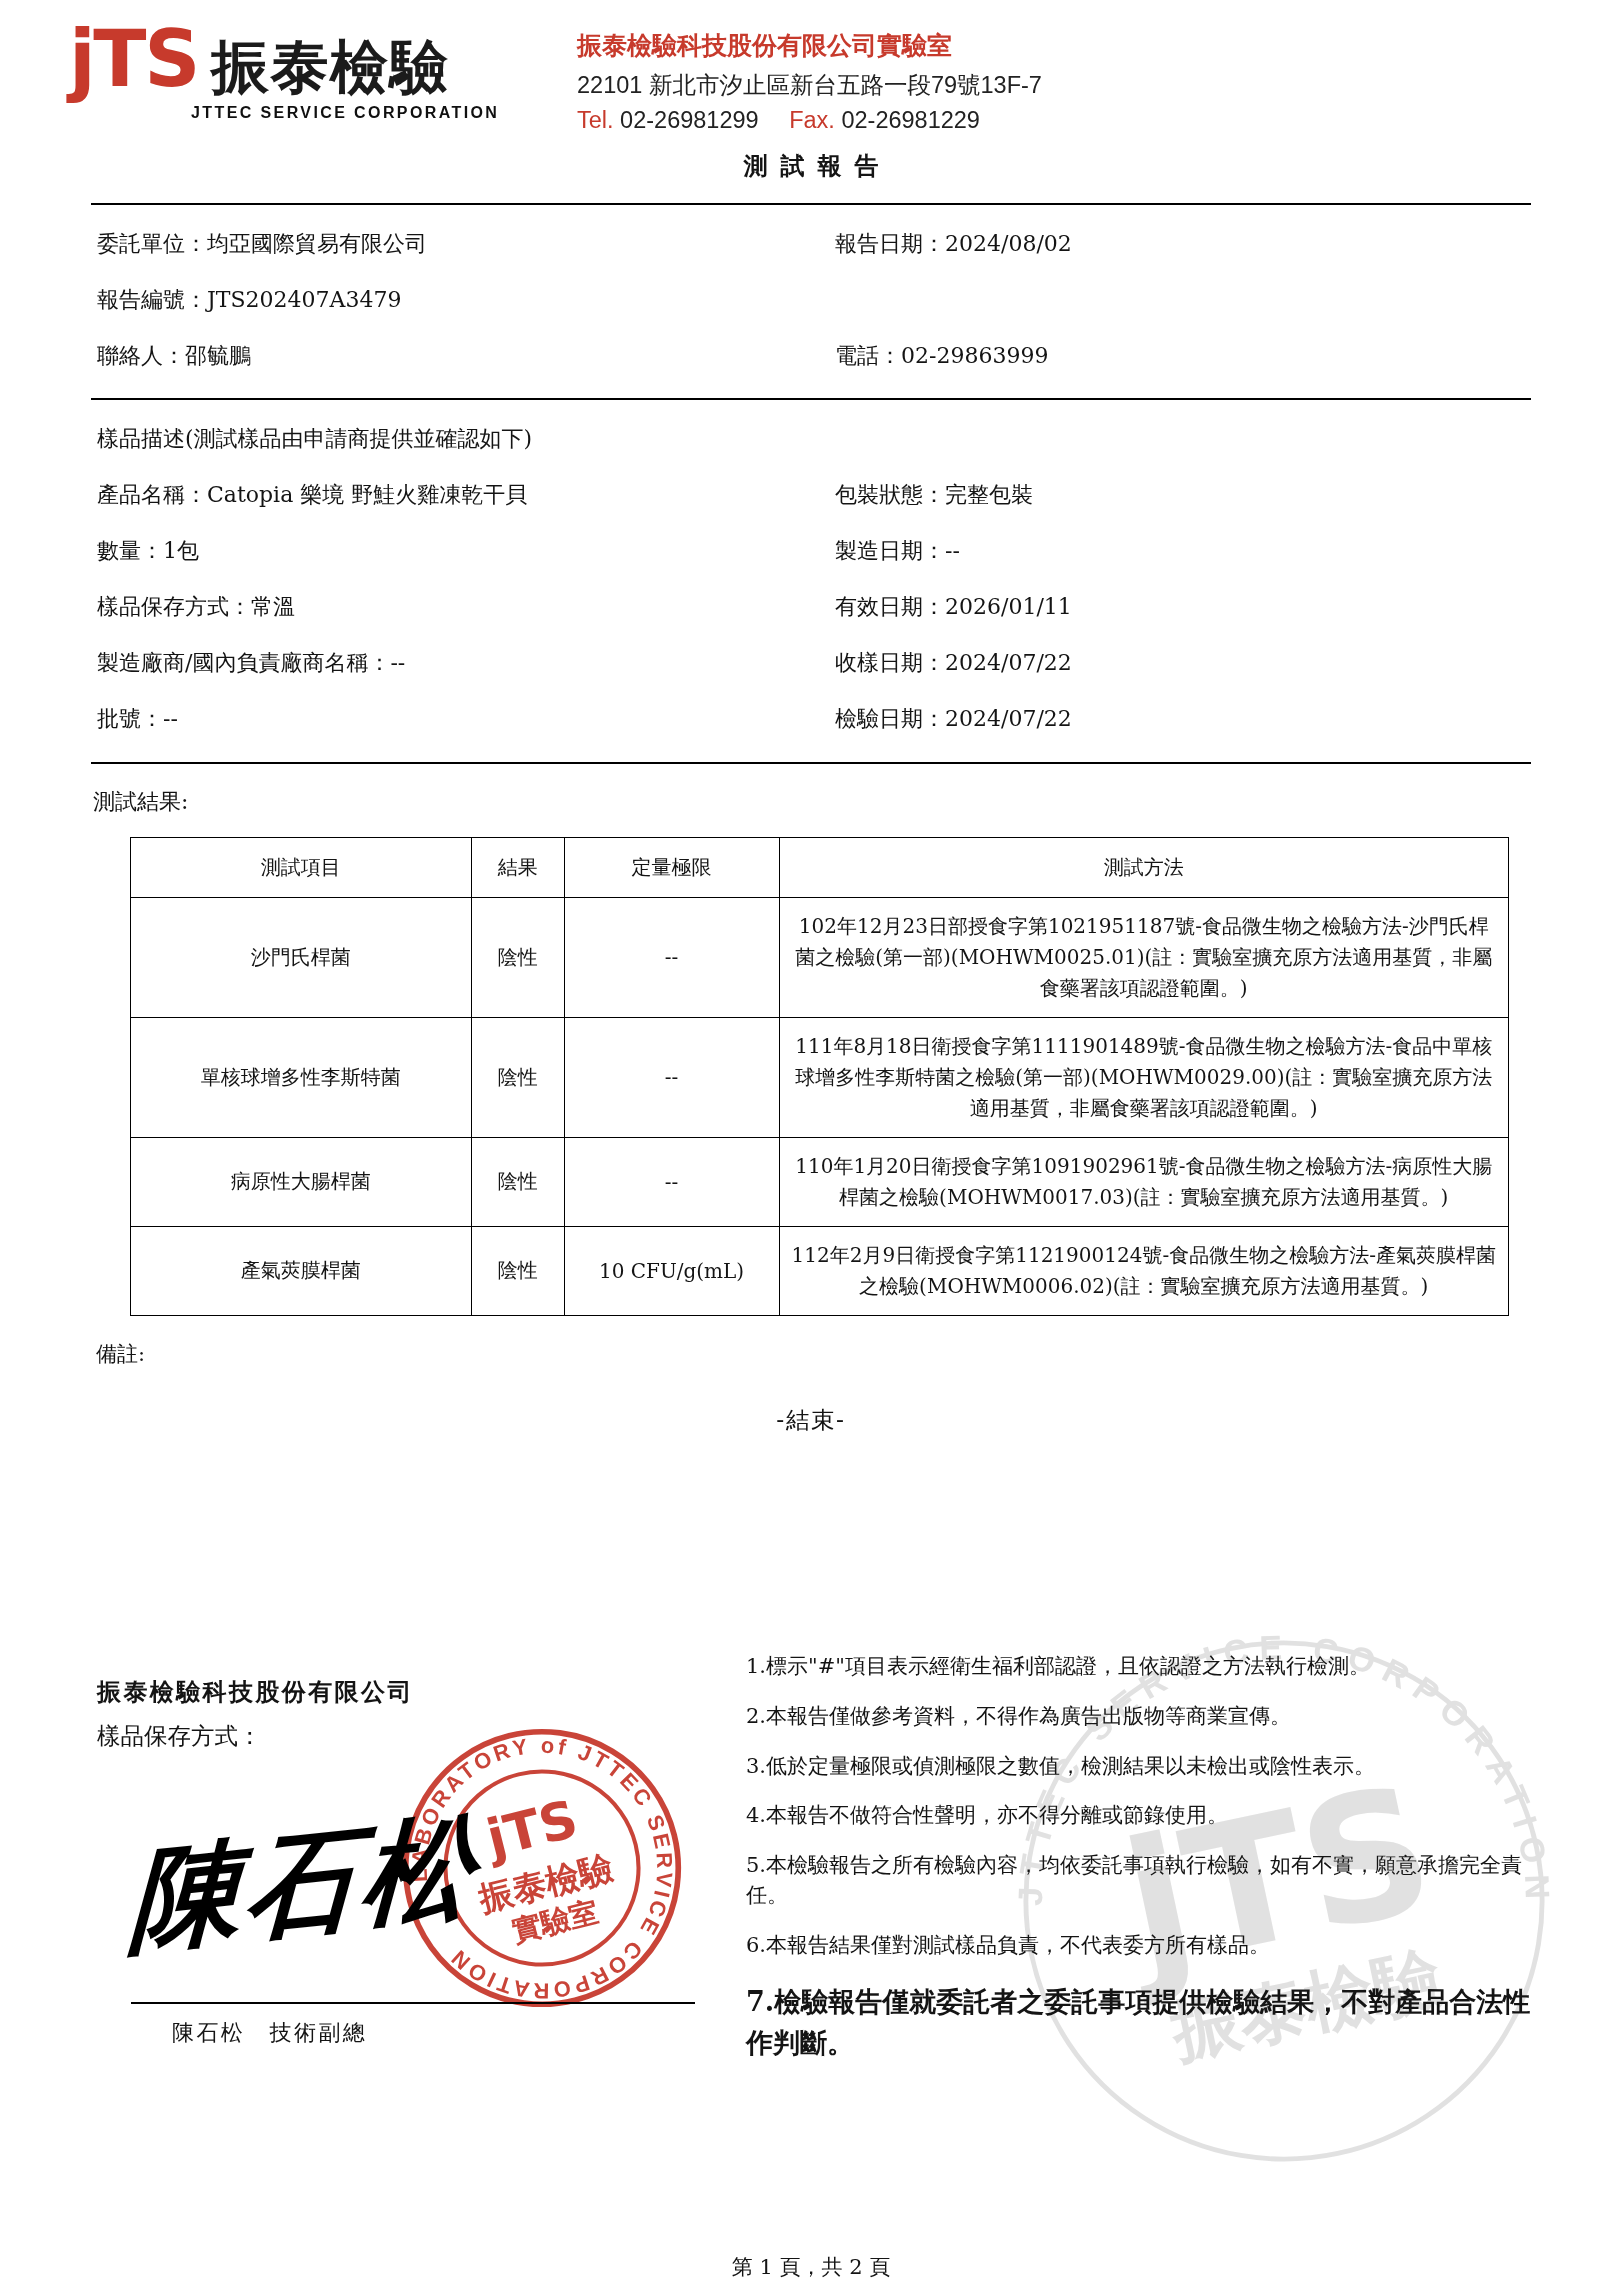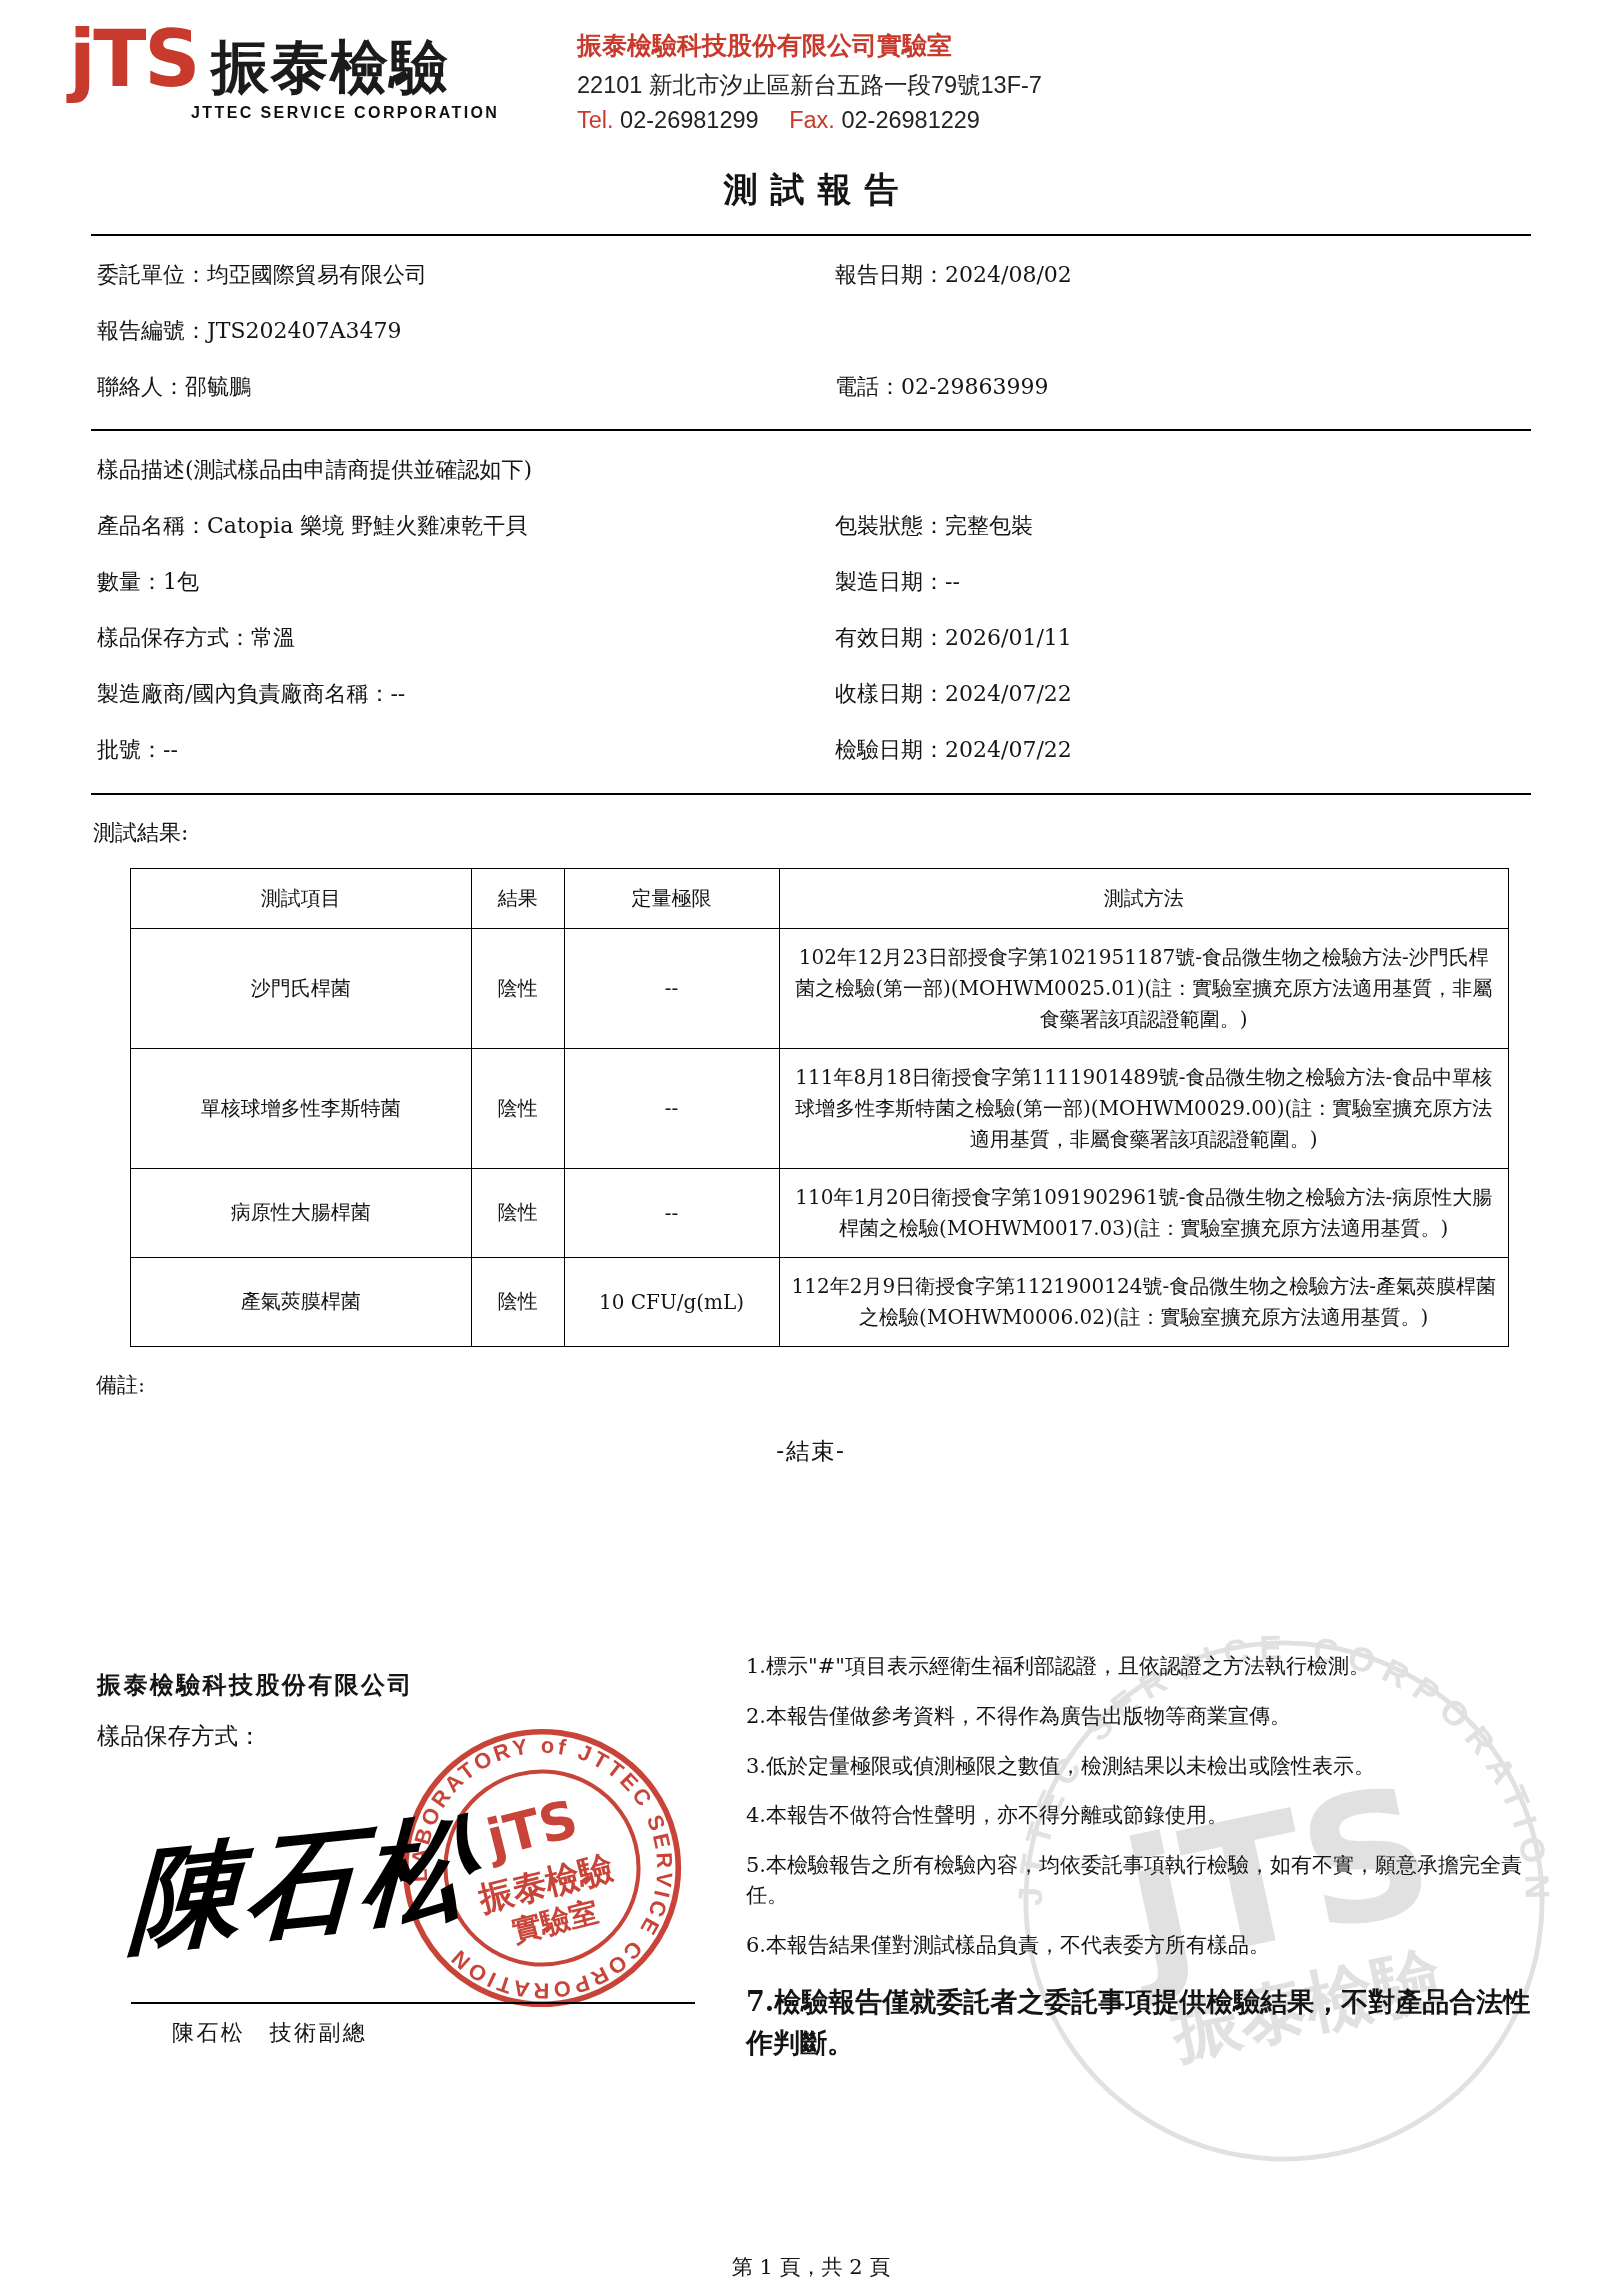--- a/index.html
+++ b/index.html
@@ -19,21 +19,21 @@
               color:var(--brand-red); letter-spacing:-2.4px; }
   .logo-cjk { font-size:58px; font-weight:700; line-height:1; color:#1b1b1b; letter-spacing:1.6px; }
   .logo-sub { margin:8px 0 0 122px; font-size:16px; font-weight:700; letter-spacing:2.4px; color:#101010; }
   .lab-info { margin-left:21px; padding-top:4.9px; }
   .lab-name { color:var(--brand-red); font-weight:700; font-size:25px; }
   .lab-addr { margin-top:7.3px; font-size:23.5px; color:#222; }
   .lab-contact { margin-top:5.7px; font-size:23.5px; color:#222; }
   .red { color:var(--brand-red); }
   .num { margin-right:24px; color:#222; }
 
-  .report-title { margin-top:33px; text-align:center; font-size:34px; font-weight:700;
+  .report-title { margin-top:16px; text-align:center; font-size:24px; font-weight:700;
                   letter-spacing:13px; text-indent:13px; }
   .rule { margin:0 91px; border-top:2.4px solid #000; }
   .rule-first { margin-top:21px; }
 
   .info-section { padding:24px 89px 1.6px 97px; font-size:22px; }
   .info-row { display:flex; margin-bottom:26px; }
   .cell-left { width:738px; flex:0 0 auto; }
   .cell-right { flex:1; }
   .section-line { margin-bottom:26px; }
 
@@ -42,21 +42,21 @@
   .results-table th, .results-table td { border:1.6px solid #000; font-weight:400; }
   .results-table th { padding:16px 6.5px; text-align:center; }
   td.c-item, td.c-result, td.c-limit { text-align:center; padding:11.4px 8px; }
   td.c-method { text-align:center; padding:13px 12px; line-height:1.55; }
 
   .remarks { padding:24px 0 0 96px; font-size:21px; }
   .remarks-title { margin-bottom:11.4px; }
   .end-marker { margin-top:36px; text-align:center; font-size:23.5px; font-weight:400; letter-spacing:1.6px; }
 
   .bottom-area { position:absolute; left:0; top:1647px; width:1622px; height:584px; z-index:2; }
-  .signoff-company { position:absolute; left:97px; top:22px; font-size:24px; font-weight:700; letter-spacing:2.4px; }
+  .signoff-company { position:absolute; left:97px; top:29px; font-size:24px; font-weight:700; letter-spacing:2.4px; }
   .signer-label { position:absolute; left:97px; top:73px; font-size:23.5px; }
   .notes { position:absolute; left:746px; top:4.9px; width:785px; }
   .note { font-size:21px; line-height:1.42; margin-bottom:20px; }
   .note-big { font-size:27px; font-weight:700; line-height:1.55; margin-top:1.6px; }
   .stamp { position:absolute; left:396px; top:75px; width:292px; height:292px; opacity:.93; z-index:2; }
   .sig-name { position:absolute; left:128px; top:162px; font-size:112px; font-weight:700; font-style:italic;
               letter-spacing:4.9px; transform:rotate(-6deg) skewX(-8deg); z-index:3; color:#000; }
   .sig-line { position:absolute; left:131px; top:355px; width:564px; border-top:2.4px solid #000; z-index:4; }
   .signer-title { position:absolute; left:172px; top:371px; font-size:22px; letter-spacing:2.4px; }
 

